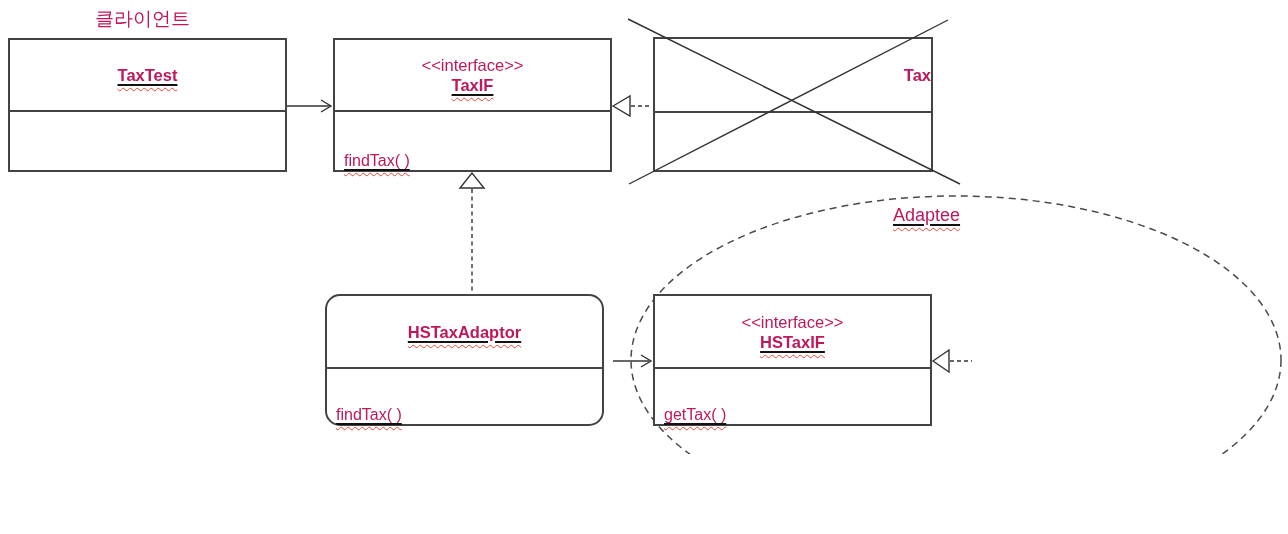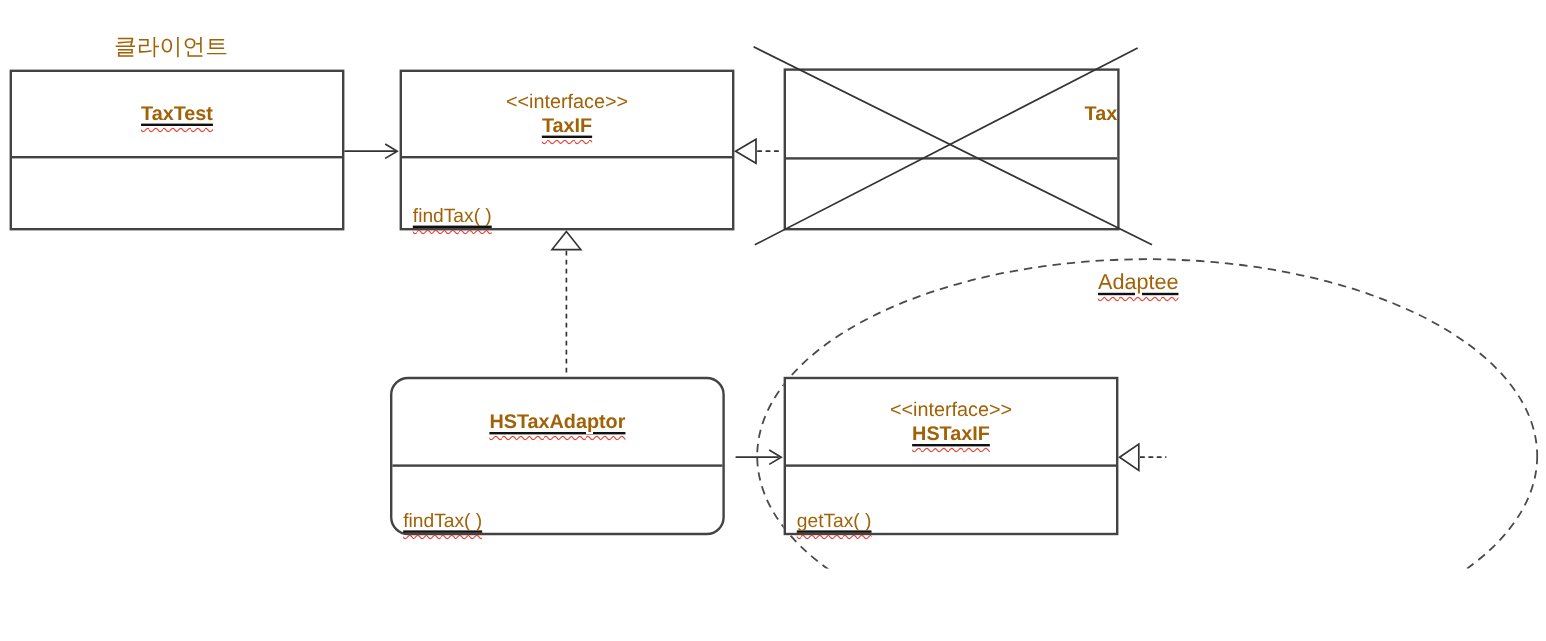--- a/index.html
+++ b/index.html
@@ -1,23 +1,22 @@
 <!DOCTYPE html>
 <html><head>
 <meta charset="utf-8">
 <style>
   html, body { margin: 0; padding: 0; background: #ffffff; }
   .canvas {
     position: relative;
     width: 1288px; height: 454px;
     background: #ffffff;
     font-family: "Liberation Sans", "DejaVu Sans", sans-serif;
-    color: #a16207;
+    color: #be185d;
     overflow: hidden;
-    margin-top: 20px;
   }
   svg.layer { position: absolute; left: 0; top: 0; }
   .under { z-index: 0; }
   .over  { z-index: 2; }
 
   .uml-box {
     position: absolute;
     box-sizing: border-box;
     border: 2px solid #434343;
     background: #ffffff;
@@ -54,21 +53,21 @@
   .ul {
     text-decoration-line: underline;
     text-decoration-style: solid;
     text-decoration-color: #111111;
     text-decoration-thickness: 1.5px;
     text-underline-offset: 3px;
   }
 
   .free-label { position: absolute; z-index: 1; white-space: nowrap; }
   .client-label { left: 95px; top: 6px; font-size: 19px; }
-  .adaptee-label { left: 915px; top: 205px; font-size: 18px; }
+  .adaptee-label { left: 893px; top: 205px; font-size: 18px; }
 </style>
 </head>
 <body>
 
 <div class="canvas">
 
   <svg class="layer under" width="1288" height="534" viewBox="0 0 1288 534">
     <ellipse cx="956" cy="360" rx="325" ry="164" fill="none" stroke="#4a4a4a" stroke-width="1.5" stroke-dasharray="7 5"></ellipse>
   </svg>
 

